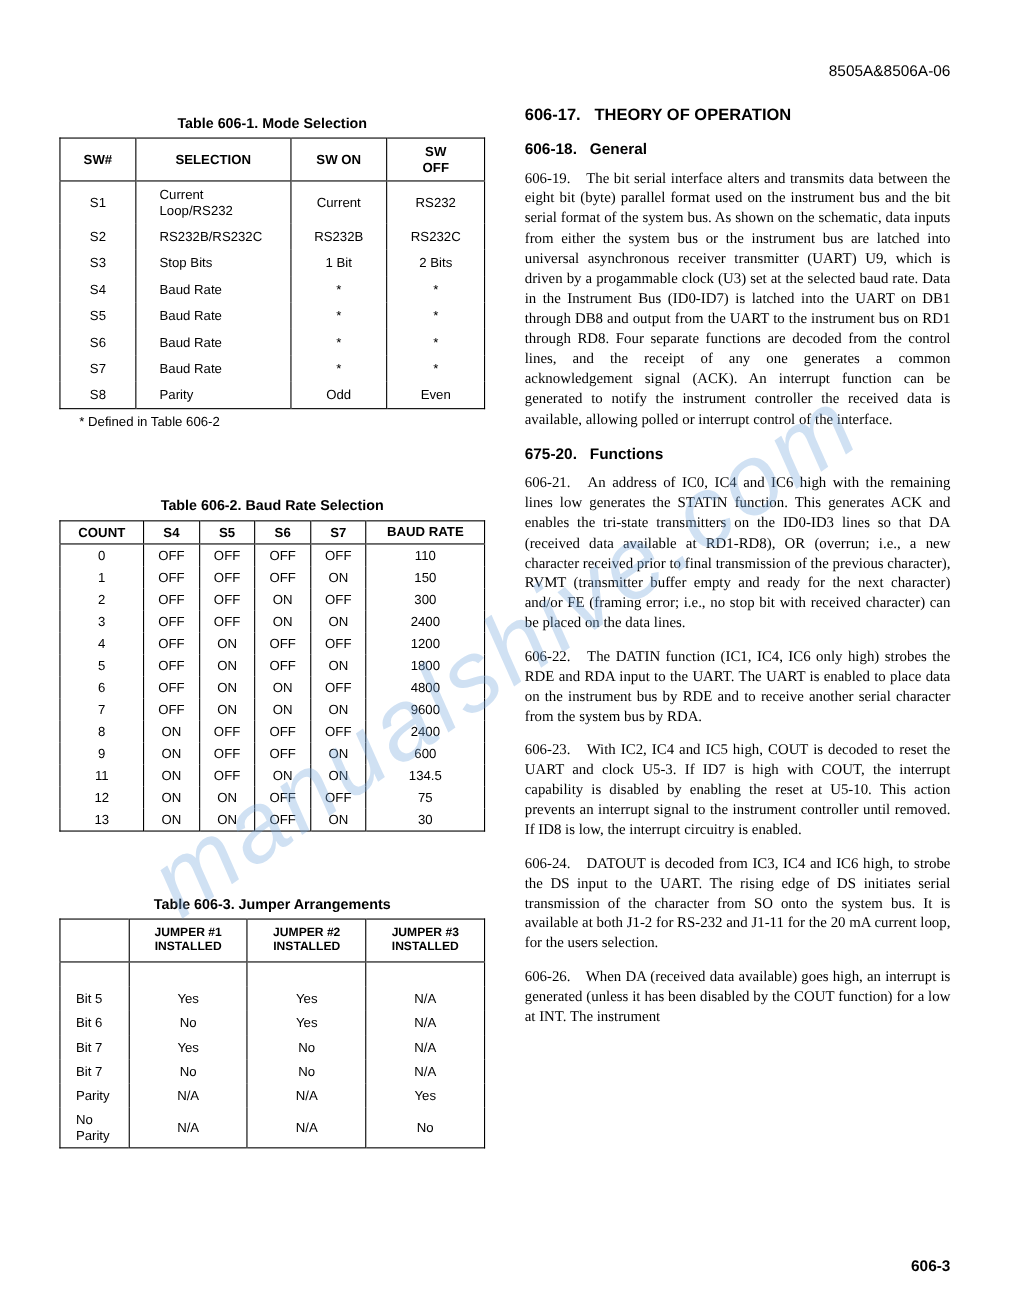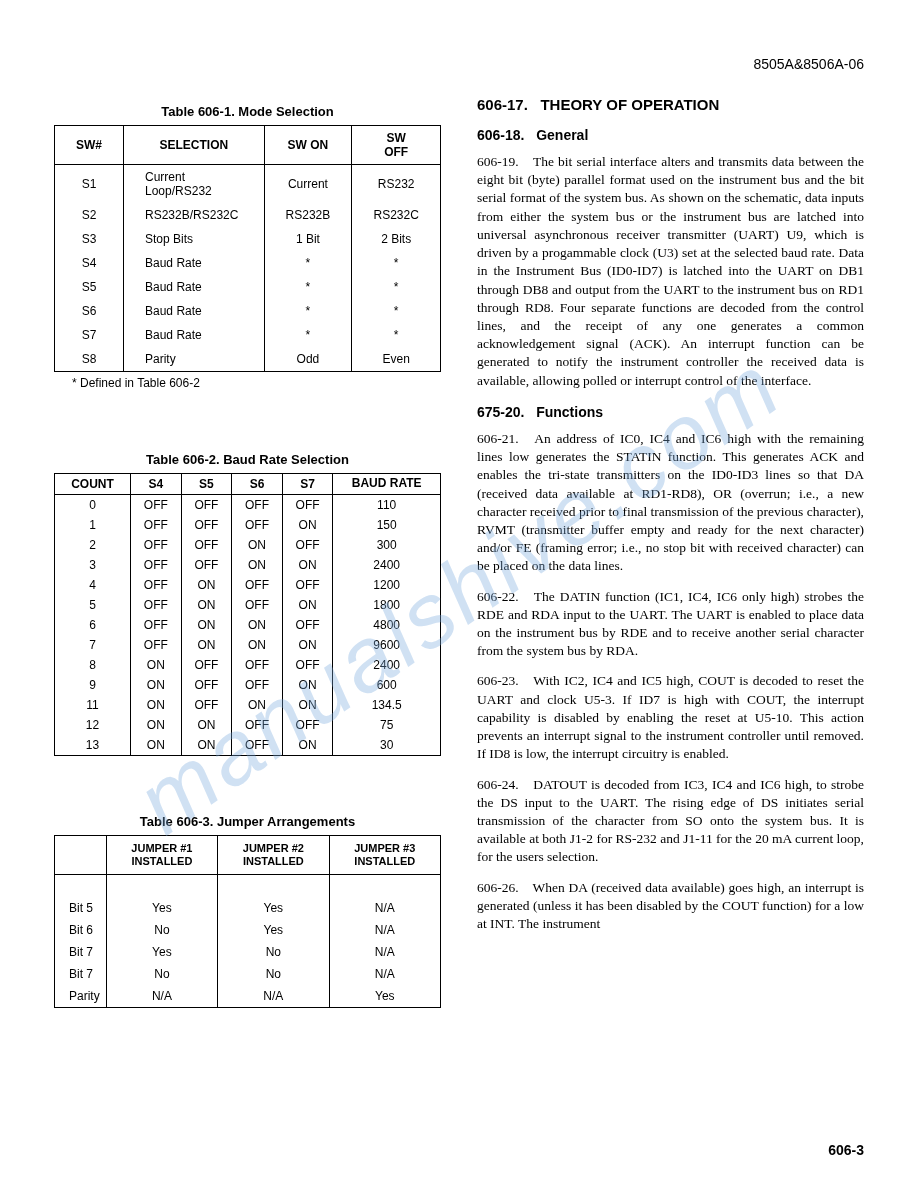--- a/index.html
+++ b/index.html
@@ -266,20 +266,26 @@
               <td class="vb">No</td>
               <td class="vb">No</td>
               <td class="vb">N/A</td>
             </tr>
             <tr>
               <td>Parity</td>
               <td class="vb">N/A</td>
               <td class="vb">N/A</td>
               <td class="vb">Yes</td>
             </tr>
+            <tr>
+              <td>No Parity</td>
+              <td class="vb">N/A</td>
+              <td class="vb">N/A</td>
+              <td class="vb">No</td>
+            </tr>
           </tbody>
       </table>
 
     </div>
 
     <div class="col">
       <div class="h2">
         <span>606-17.</span>&nbsp;&nbsp;
         <span>THEORY OF OPERATION</span>
       </div>

